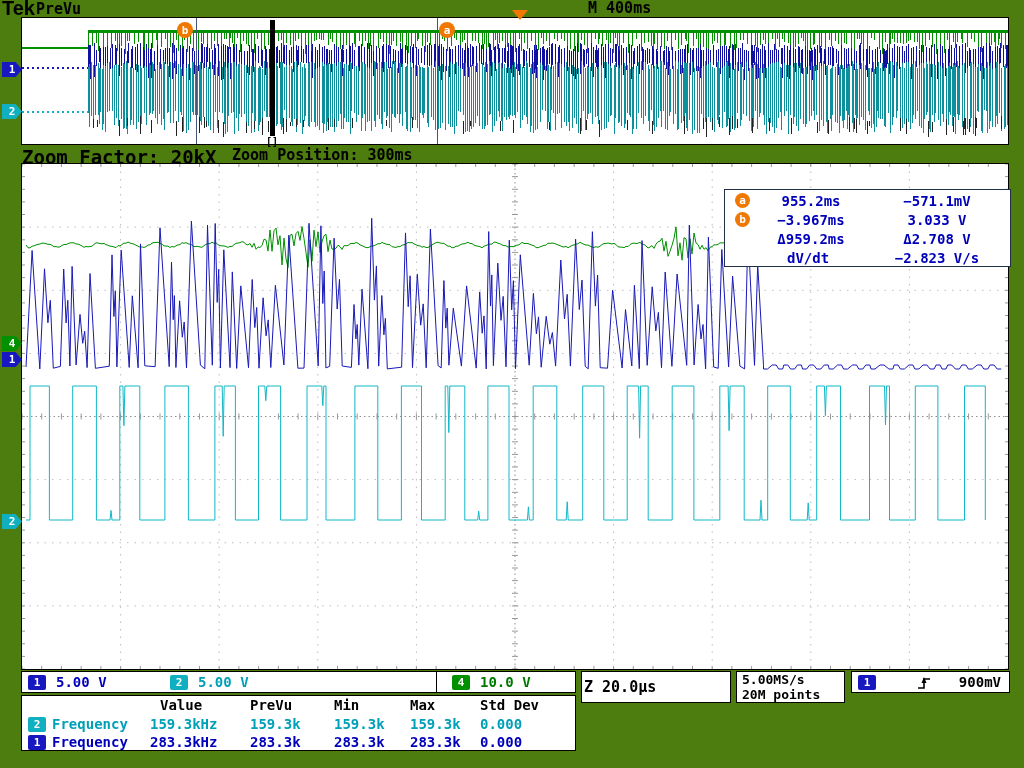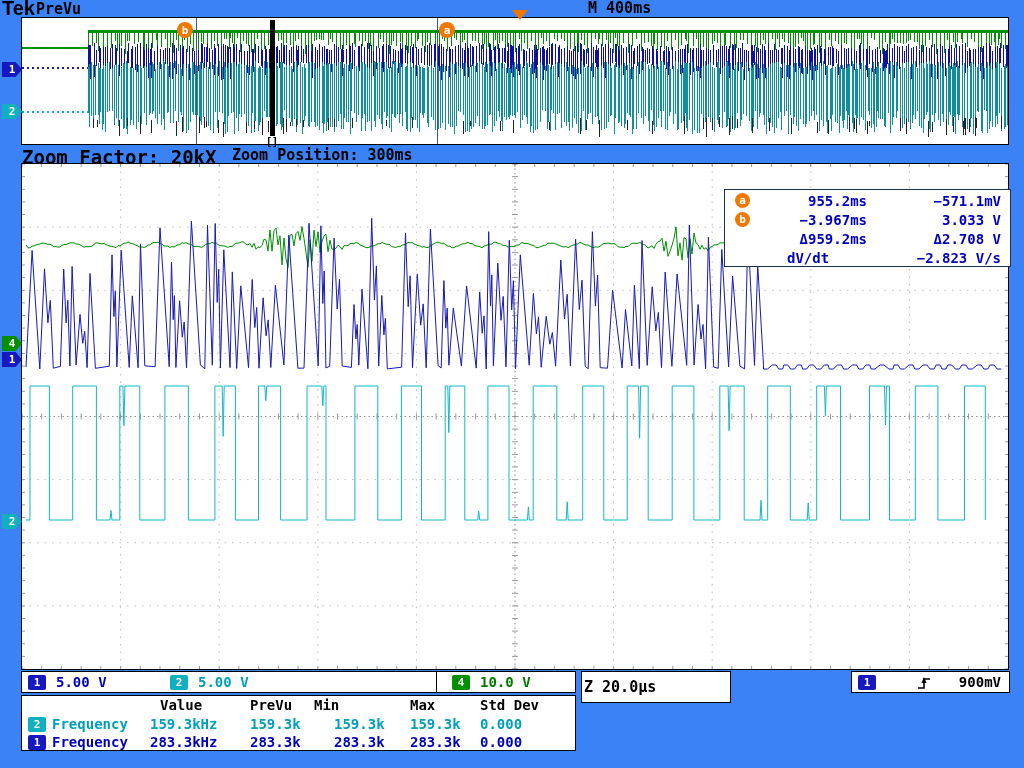--- a/index.html
+++ b/index.html
@@ -1,35 +1,35 @@
 <!DOCTYPE html>
 <html><head>
 <meta charset="utf-8">
 <style>
   html,body{margin:0;padding:0;background:#fff;}
-  #screen{position:relative;width:1024px;height:768px;background:#3b82f6;
+  #screen{position:relative;width:1024px;height:768px;background:#4d7c0f;
           font-family:"DejaVu Sans Mono",monospace;overflow:hidden;color:#000;}
   .abs{position:absolute;}
   .bold{font-weight:bold;}
   .blue{color:#0000bb;}
   .cyan{color:#00a0b8;}
   .green{color:#007800;}
   .badge{position:absolute;width:18px;height:15px;display:flex;align-items:center;justify-content:center;
          color:#fff;font-size:11px;font-weight:bold;border-radius:2px;line-height:1;z-index:5;}
   .arrowR{clip-path:polygon(0 0,68% 0,100% 50%,68% 100%,0 100%);border-radius:0;width:20px;}
   .bg1{background:#1818c0;}
   .bg2{background:#10b0c0;}
   .bg4{background:#009000;}
   .obadge{position:absolute;width:16px;height:16px;border-radius:50%;background:#f07800;color:#fff;
           font-size:11px;font-weight:bold;display:flex;align-items:center;justify-content:center;z-index:6;}
   .box{position:absolute;border:1px solid #000;background:#fff;box-sizing:border-box;}
   .lbl{position:absolute;white-space:pre;line-height:1.15;}
   .tri-down{position:absolute;width:0;height:0;border-left:8px solid transparent;border-right:8px solid transparent;
             border-top:10px solid #f07800;z-index:7;}
-  .ra{text-align:right;}
+  .ra{text-align:center;}
 </style>
 </head>
 <body>
 
 <div id="screen">
 
   <div class="lbl bold" style="left:2px;top:-3px;font-size:20px;font-family:'Liberation Sans',sans-serif;">Tek</div>
   <div class="lbl bold" style="left:36px;top:1px;font-size:15px;">PreVu</div>
   <div class="lbl bold" style="left:588px;top:0px;font-size:15px;">M 400ms</div>
 
@@ -114,35 +114,39 @@
     <div class="lbl bold cyan" style="left:176px;top:2px;font-size:14px;">5.00 V</div>
     <div class="abs" style="left:414px;top:0;bottom:0;border-left:1px solid #000;"></div>
     <div class="badge bg4" style="left:430px;top:3px;">4</div>
     <div class="lbl bold green" style="left:458px;top:2px;font-size:14px;">10.0 V</div>
   </div>
 
   <div class="box" style="left:581px;top:671px;width:150px;height:32px;">
     <div class="lbl bold" style="left:2px;top:7px;font-size:15px;">Z 20.0µs</div>
   </div>
 
+  <div class="box" style="left:736px;top:671px;width:109px;height:32px;">
+    <div class="lbl bold" style="left:5px;top:1px;font-size:13px;">5.00MS/s</div>
+    <div class="lbl bold" style="left:5px;top:16px;font-size:13px;">20M points</div>
+  </div>
 
   <div class="box" style="left:851px;top:671px;width:159px;height:22px;">
     <div class="badge bg1" style="left:6px;top:3px;">1</div>
     <svg class="abs" style="left:64px;top:2px;" width="16" height="17" viewBox="0 0 16 17">
       <path d="M2 14 H8 V5 H14" stroke="#000" stroke-width="1.6" fill="none"></path>
       <polygon points="8,3 5.5,9 10.5,9" fill="#000"></polygon>
     </svg>
     <div class="lbl bold ra" style="right:8px;top:2px;font-size:14px;">900mV</div>
   </div>
 
   <div class="box" style="left:21px;top:695px;width:555px;height:56px;font-size:14px;">
 
     <div class="lbl bold" style="left:138px;top:1px;">Value</div>
     <div class="lbl bold" style="left:228px;top:1px;">PreVu</div>
-    <div class="lbl bold" style="left:292px;top:1px;text-align:center;">Min</div>
+    <div class="lbl bold" style="left:312px;top:1px;text-align:center;">Min</div>
     <div class="lbl bold" style="left:388px;top:1px;">Max</div>
     <div class="lbl bold" style="left:458px;top:1px;">Std Dev</div>
 
     <div class="badge bg2" style="left:6px;top:21px;">2</div>
     <div class="lbl bold cyan" style="left:30px;top:20px;">Frequency</div>
     <div class="lbl bold cyan" style="left:128px;top:20px;">159.3kHz</div>
     <div class="lbl bold cyan" style="left:228px;top:20px;">159.3k</div>
     <div class="lbl bold cyan" style="left:312px;top:20px;">159.3k</div>
     <div class="lbl bold cyan" style="left:388px;top:20px;">159.3k</div>
     <div class="lbl bold cyan" style="left:458px;top:20px;">0.000</div>

